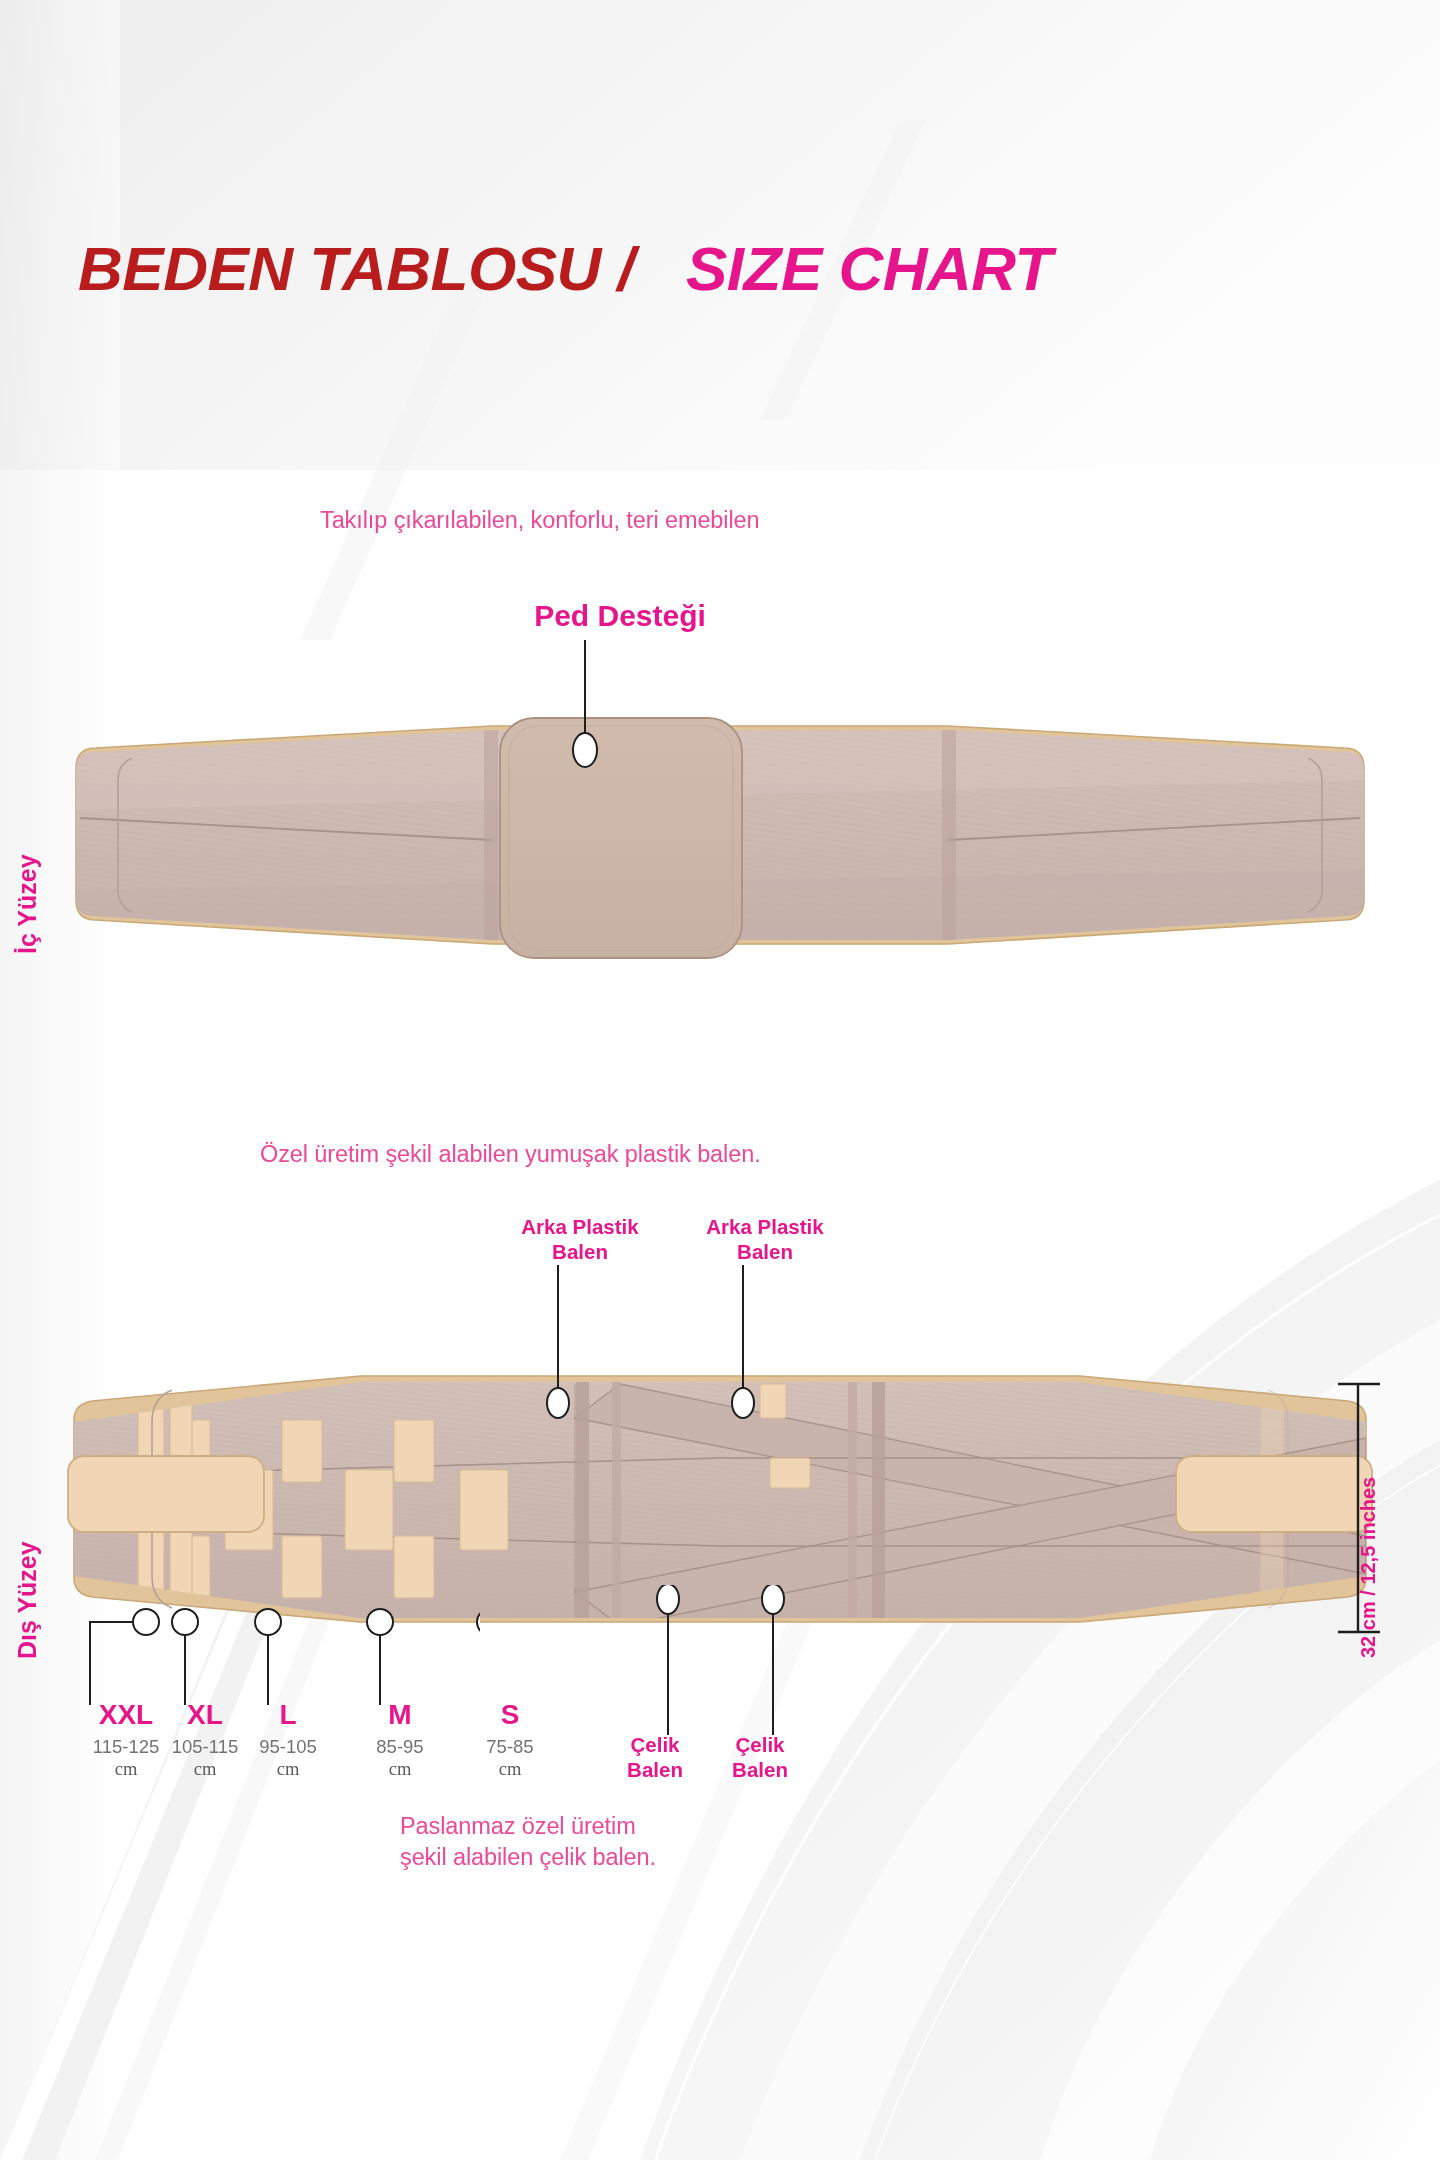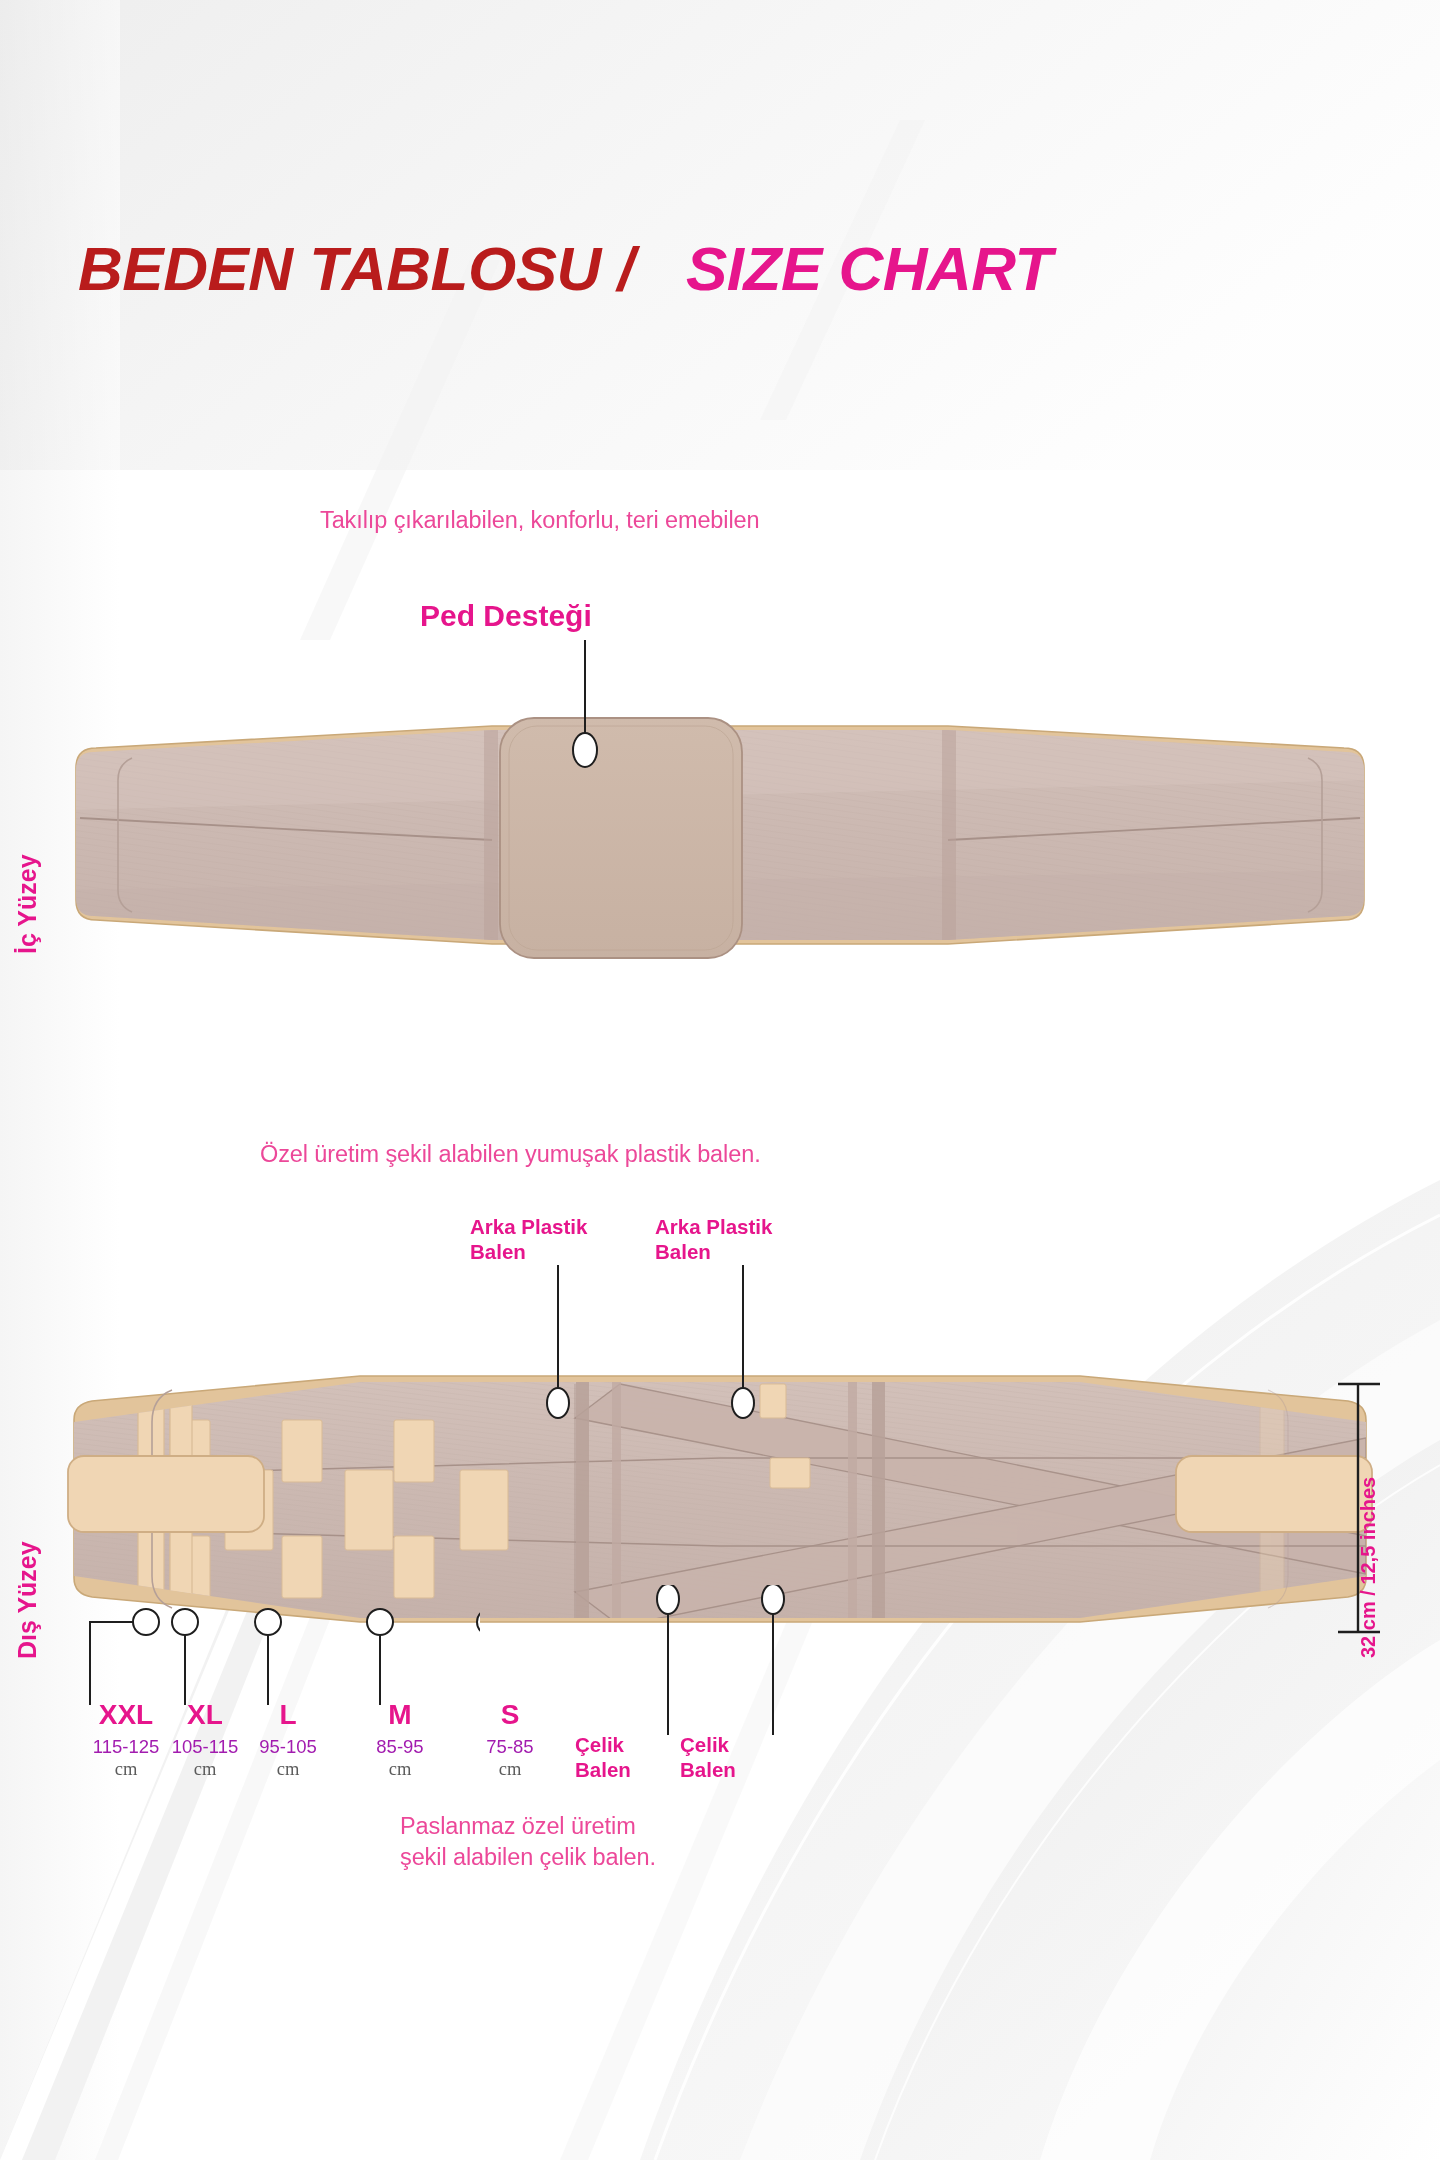--- a/index.html
+++ b/index.html
@@ -44,20 +44,21 @@
   }
   #caption-pad { left: 320px; top: 505px; width: 600px; }
   #caption-plastic { left: 260px; top: 1139px; width: 720px; }
   #caption-steel { left: 400px; top: 1811px; width: 320px; }
 
   
   .callout {
     position: absolute;
     color: #e6158c;
     font-weight: bold;
+    text-align: center;
     line-height: 1.2;
   }
   #label-ped { left: 420px; top: 598px; width: 400px; font-size: 30px; }
   #label-plastic-1 { left: 470px; top: 1215px; width: 220px; font-size: 20.5px; }
   #label-plastic-2 { left: 655px; top: 1215px; width: 220px; font-size: 20.5px; }
   #label-steel-1 { left: 575px; top: 1733px; width: 160px; font-size: 20.5px; }
   #label-steel-2 { left: 680px; top: 1733px; width: 160px; font-size: 20.5px; }
 
   
   .side-label {
@@ -98,21 +99,21 @@
     text-align: center;
     width: 110px;
   }
   .size-name {
     color: #e6158c;
     font-weight: bold;
     font-size: 28px;
     line-height: 1.05;
   }
   .size-range {
-    color: #a21caf;
+    color: #737373;
     font-size: 18.5px;
     line-height: 1.25;
     margin-top: 6px;
   }
   .size-unit {
     color: #5b5b5b;
     font-size: 18.5px;
     line-height: 1.15;
     font-family: Liberation Serif, serif;
   }

